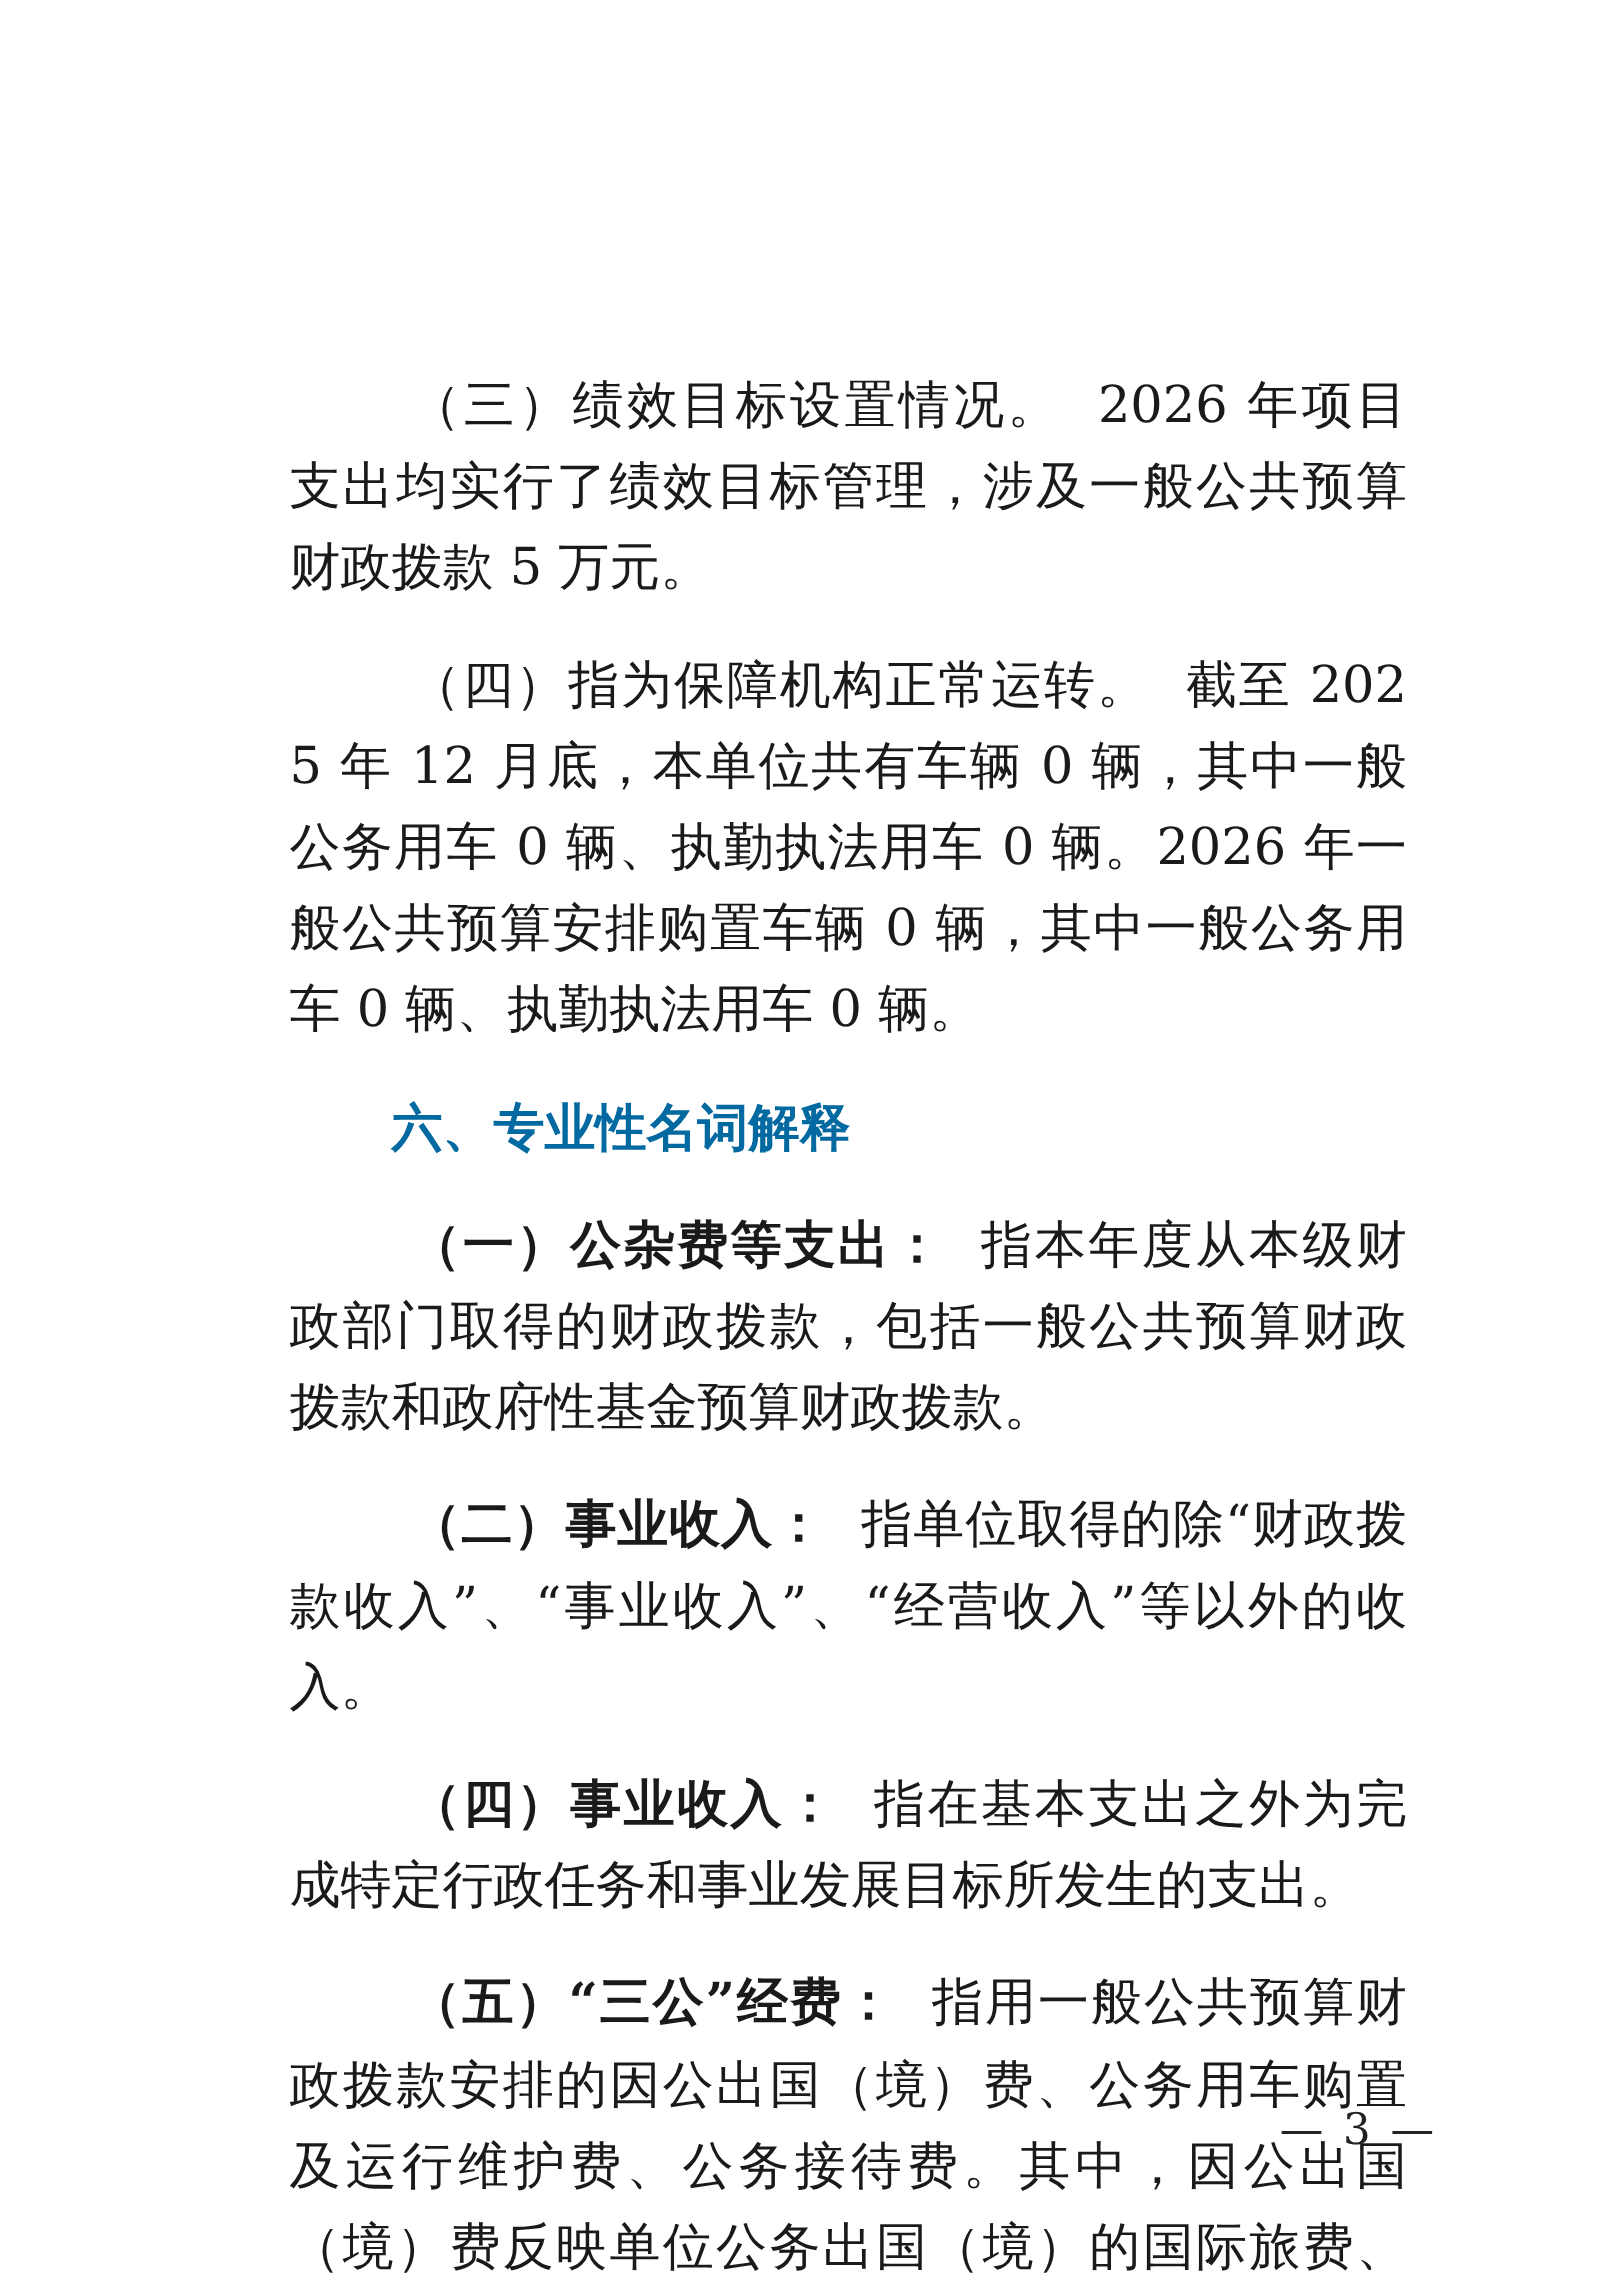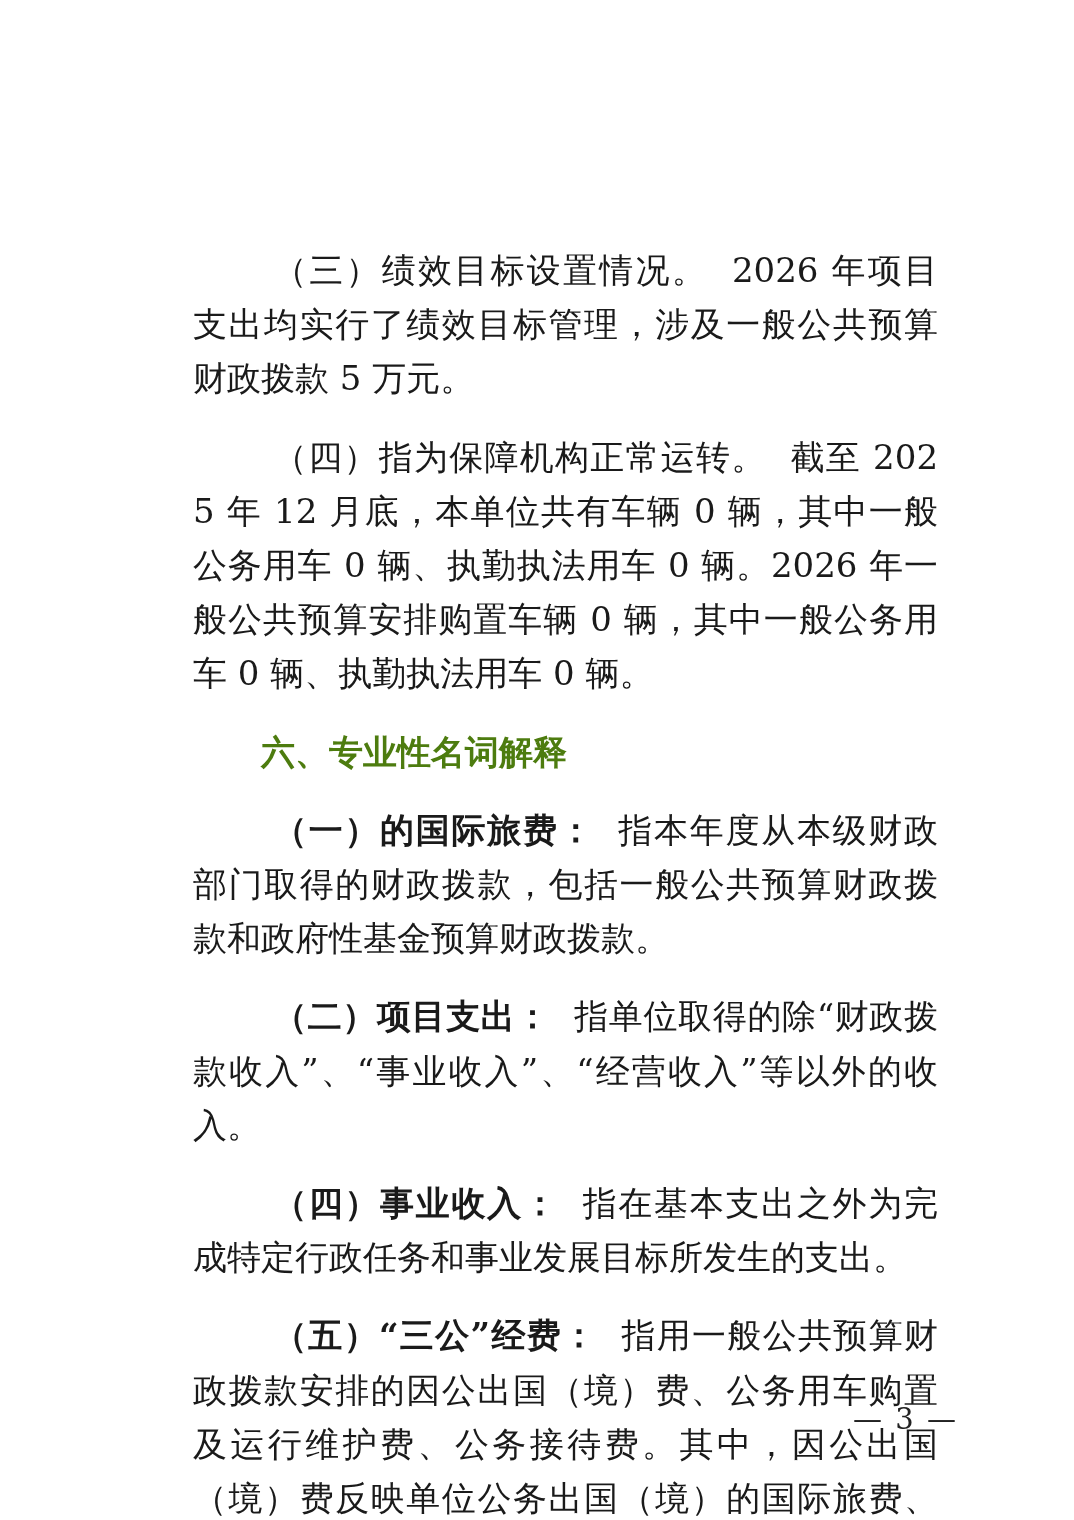--- a/index.html
+++ b/index.html
@@ -34,21 +34,21 @@
   .para .lead-bold {
     
     font-weight: bold;
   }
   .section-heading {
     font-family: "DejaVu Sans", "Liberation Sans", sans-serif;
     font-weight: bold;
     font-size: 34px;
     line-height: 54.2px;
     text-indent: 68px;
-    color: #4d7c0f;
+    color: #0369a1;
   }
   .page-footer {
     position: absolute;
     top: 1366px;
     right: 128px;
     font-size: 29px;
     line-height: 34px;
     letter-spacing: 2px;
     color: #222222;
     white-space: nowrap;
@@ -59,23 +59,23 @@
 
 <div class="page">
   <div class="content">
 
     <p class="para"><span class="lead-kai">（三）绩效目标设置情况。</span><span>2026 年项目支出均实行了绩效目标管理，涉及一般公共预算财政拨款 5 万元。</span></p>
 
     <p class="para"><span class="lead-kai">（四）指为保障机构正常运转。</span><span>截至 2025 年 12 月底，本单位共有车辆 0 辆，其中一般公务用车 0 辆、执勤执法用车 0 辆。2026 年一般公共预算安排购置车辆 0 辆，其中一般公务用车 0 辆、执勤执法用车 0 辆。</span></p>
 
     <h2 class="section-heading">六、专业性名词解释</h2>
 
-    <p class="para"><span class="lead-bold">（一）的国际旅费：</span><span>指本年度从本级财政部门取得的财政拨款，包括一般公共预算财政拨款和政府性基金预算财政拨款。</span></p>
+    <p class="para"><span class="lead-bold">（一）公杂费等支出：</span><span>指本年度从本级财政部门取得的财政拨款，包括一般公共预算财政拨款和政府性基金预算财政拨款。</span></p>
 
-    <p class="para"><span class="lead-bold">（二）项目支出：</span><span>指单位取得的除“财政拨款收入”、“事业收入”、“经营收入”等以外的收入。</span></p>
+    <p class="para"><span class="lead-bold">（二）事业收入：</span><span>指单位取得的除“财政拨款收入”、“事业收入”、“经营收入”等以外的收入。</span></p>
 
 
     <p class="para"><span class="lead-bold">（四）事业收入：</span><span>指在基本支出之外为完成特定行政任务和事业发展目标所发生的支出。</span></p>
 
     <p class="para"><span class="lead-bold">（五）“三公”经费：</span><span>指用一般公共预算财政拨款安排的因公出国（境）费、公务用车购置及运行维护费、公务接待费。其中，因公出国（境）费反映单位公务出国（境）的国际旅费、国外城市间交通费、住宿费、伙食费、培训费、公杂费等支出；公务用车购置费反映单位公务用车购置支出（含车辆购置税）；公务用车运行维护费反映单位按规定保留的公务用车燃料费、维修费、</span></p>
 
   </div>
 
   <div class="page-footer">— 3 —</div>
 </div>

